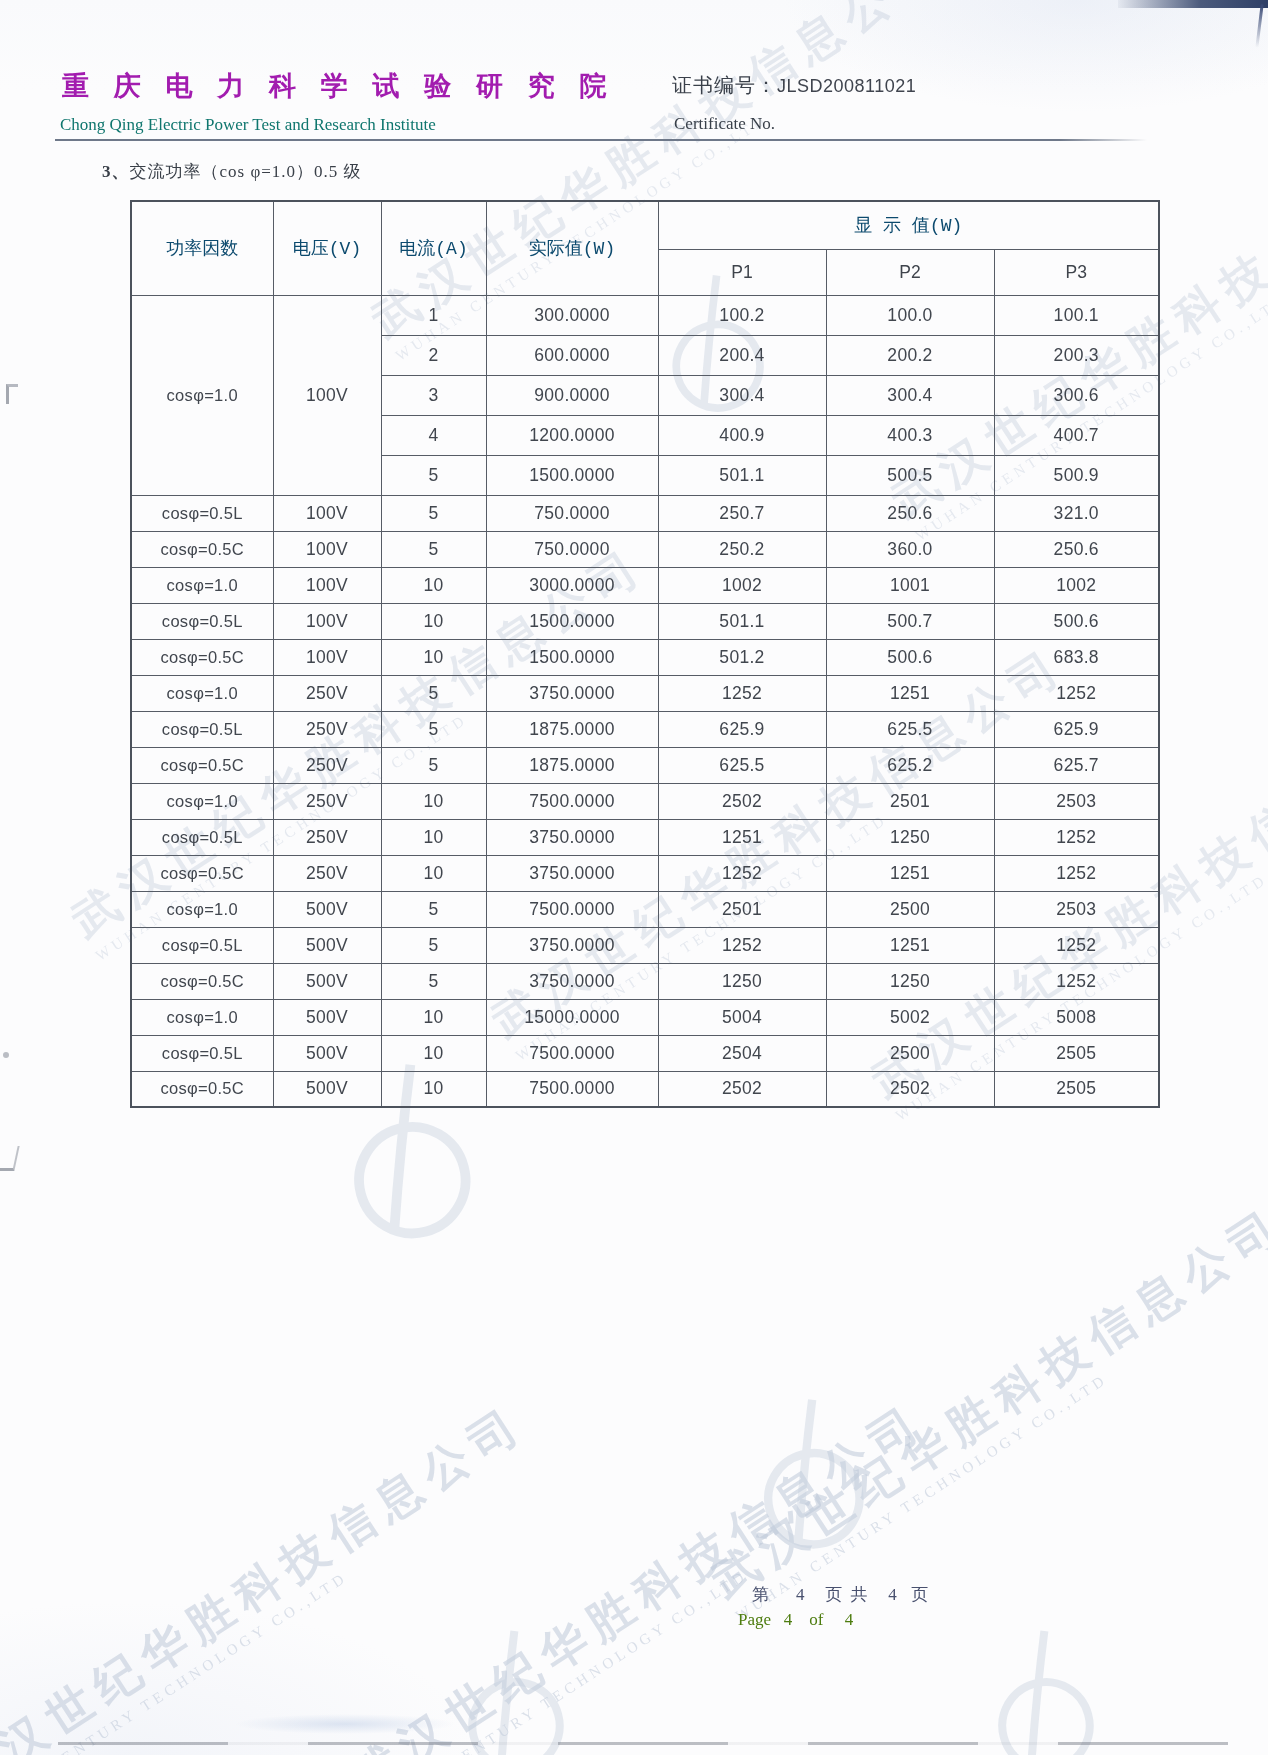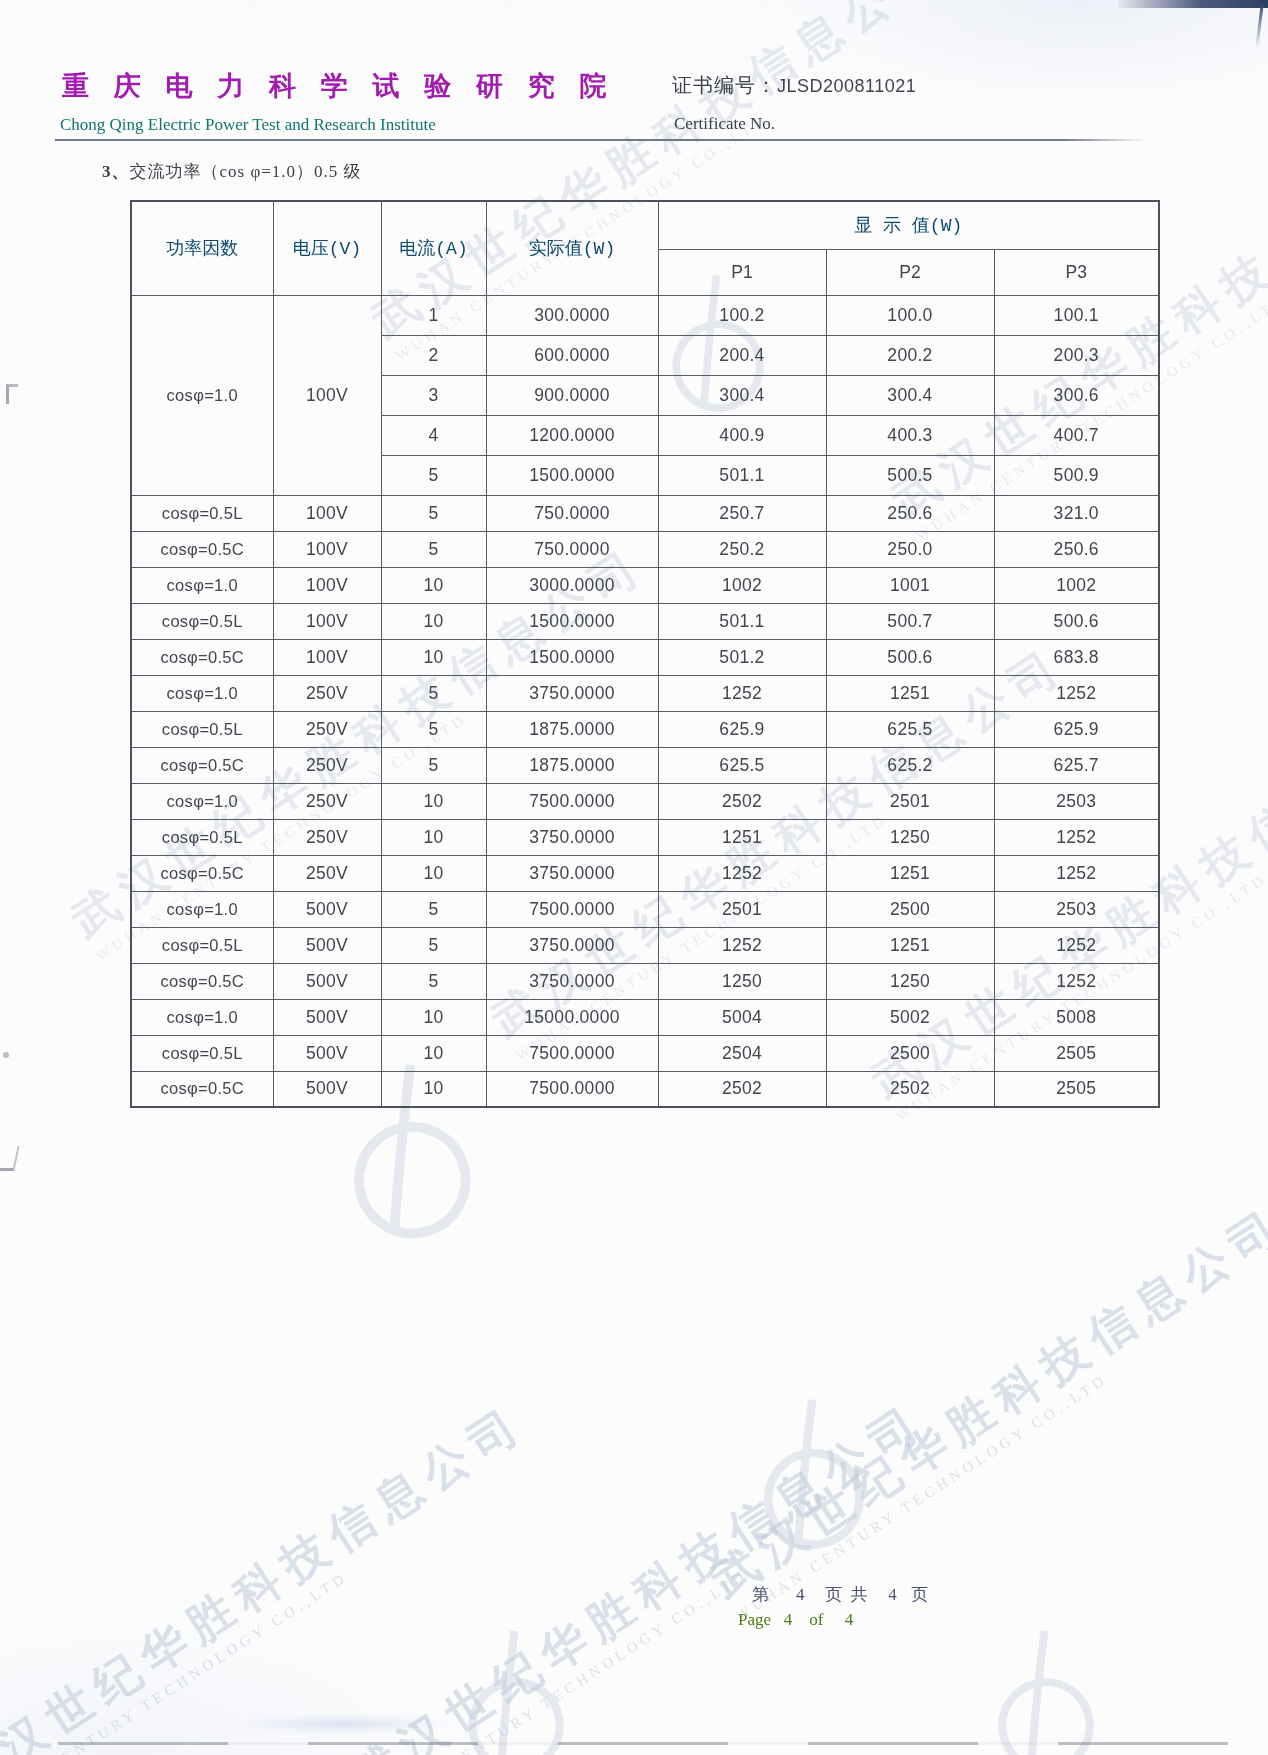--- a/index.html
+++ b/index.html
@@ -236,21 +236,21 @@
           <td>250.7</td>
           <td>250.6</td>
           <td>321.0</td>
         </tr>
         <tr>
           <td class="pf">cosφ=0.5C</td>
           <td>100V</td>
           <td>5</td>
           <td>750.0000</td>
           <td>250.2</td>
-          <td>250.0</td>
+          <td>360.0</td>
           <td>250.6</td>
         </tr>
         <tr>
           <td class="pf">cosφ=1.0</td>
           <td>100V</td>
           <td>10</td>
           <td>3000.0000</td>
           <td>1002</td>
           <td>1001</td>
           <td>1002</td>

